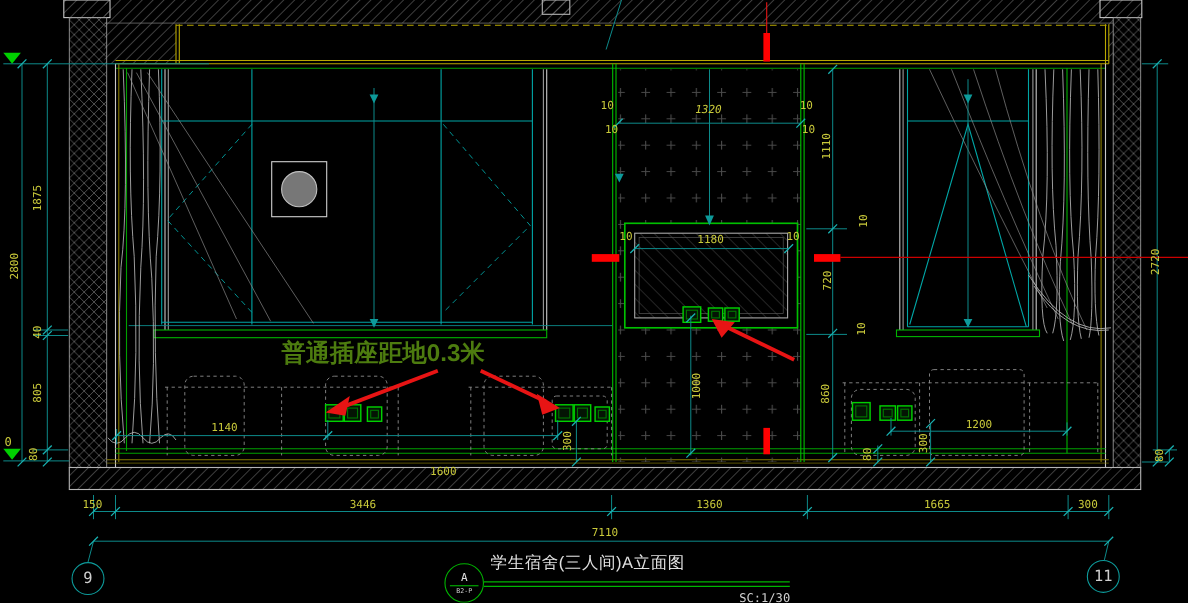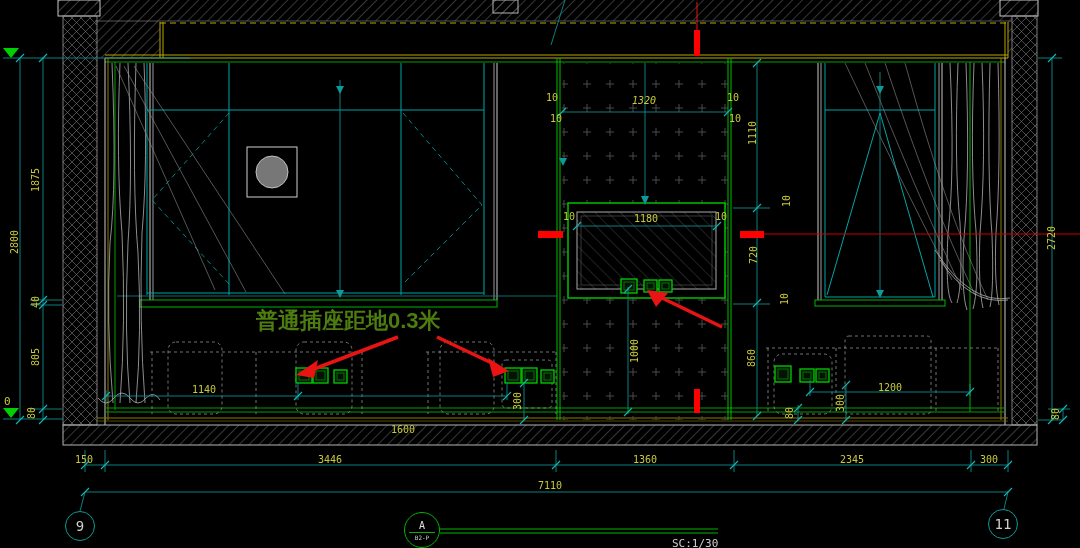--- a/index.html
+++ b/index.html
@@ -323,35 +323,36 @@
       <span class="dim" style="left: 721px; top: 216px;">10</span>
       <span class="dim rot" style="left: 634px; top: 351px;">1000</span>
       <span class="dim" style="left: 204px; top: 389px;">1140</span>
       <span class="dim" style="left: 403px; top: 389px; margin-top: 40px;">1600</span>
       <span class="dim rot" style="left: 517px; top: 401px;">300</span>
       <span class="dim rot" style="left: 840px; top: 403px;">300</span>
       <span class="dim" style="left: 890px; top: 387px;">1200</span>
       <span class="dim" style="left: 84px; top: 459px;">150</span>
       <span class="dim" style="left: 330px; top: 459px;">3446</span>
       <span class="dim" style="left: 645px; top: 459px;">1360</span>
-      <span class="dim" style="left: 852px; top: 459px;">2345</span>
+      <span class="dim" style="left: 852px; top: 459px;">1665</span>
       <span class="dim" style="left: 989px; top: 459px;">300</span>
       <span class="dim" style="left: 550px; top: 485px;">7110</span>
     </div>
 
 <div class="note note-left">普通插座距地0.3米</div>
 
 <div class="gbubble left">
   <span>9</span>
 </div>
 <div class="gbubble right">
   <span>11</span>
 </div>
 
 <div class="detail">
   <span class="l1">A</span>
   <span class="l2">B2-P</span>
 </div>
 
+<div class="title">学生宿舍(三人间)A立面图</div>
 <div class="scale">SC:1/30</div>
 <span class="elev0">0</span>
 
 </div>
 
 </body></html>

